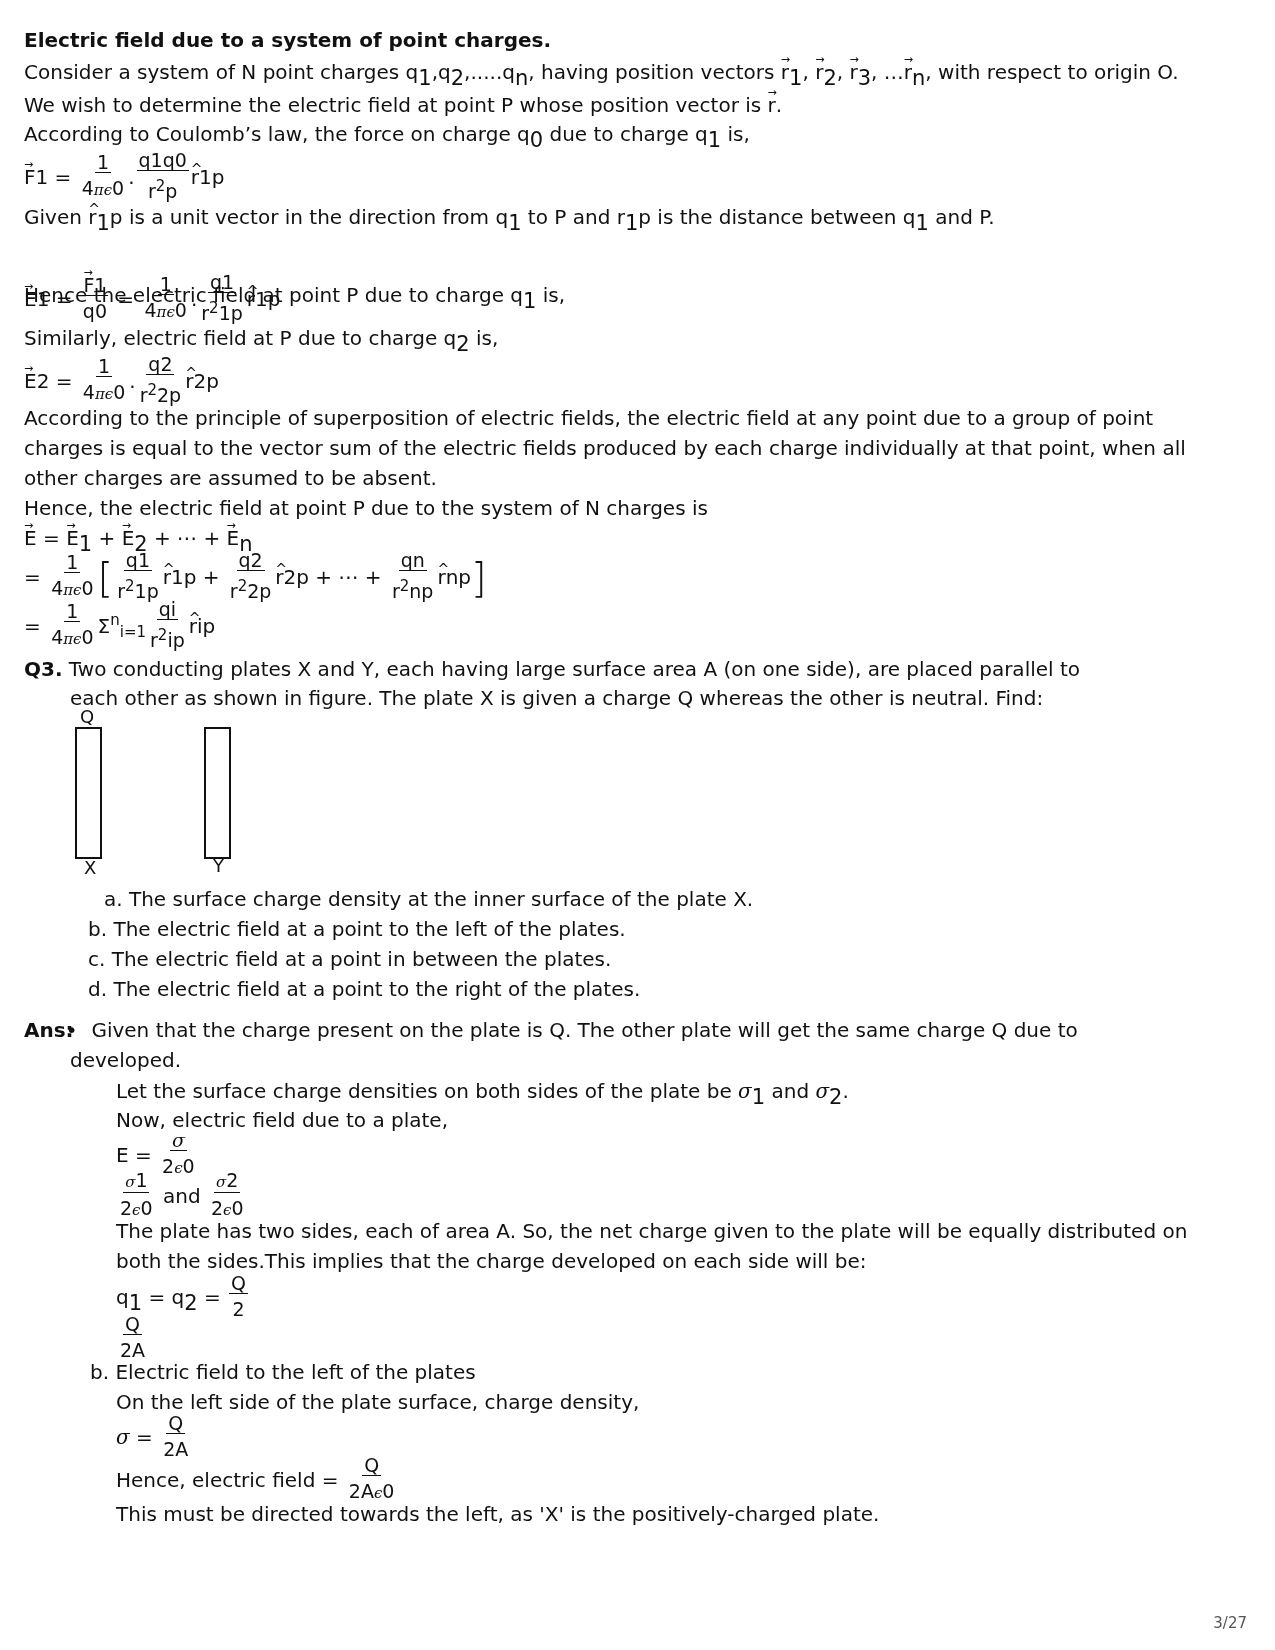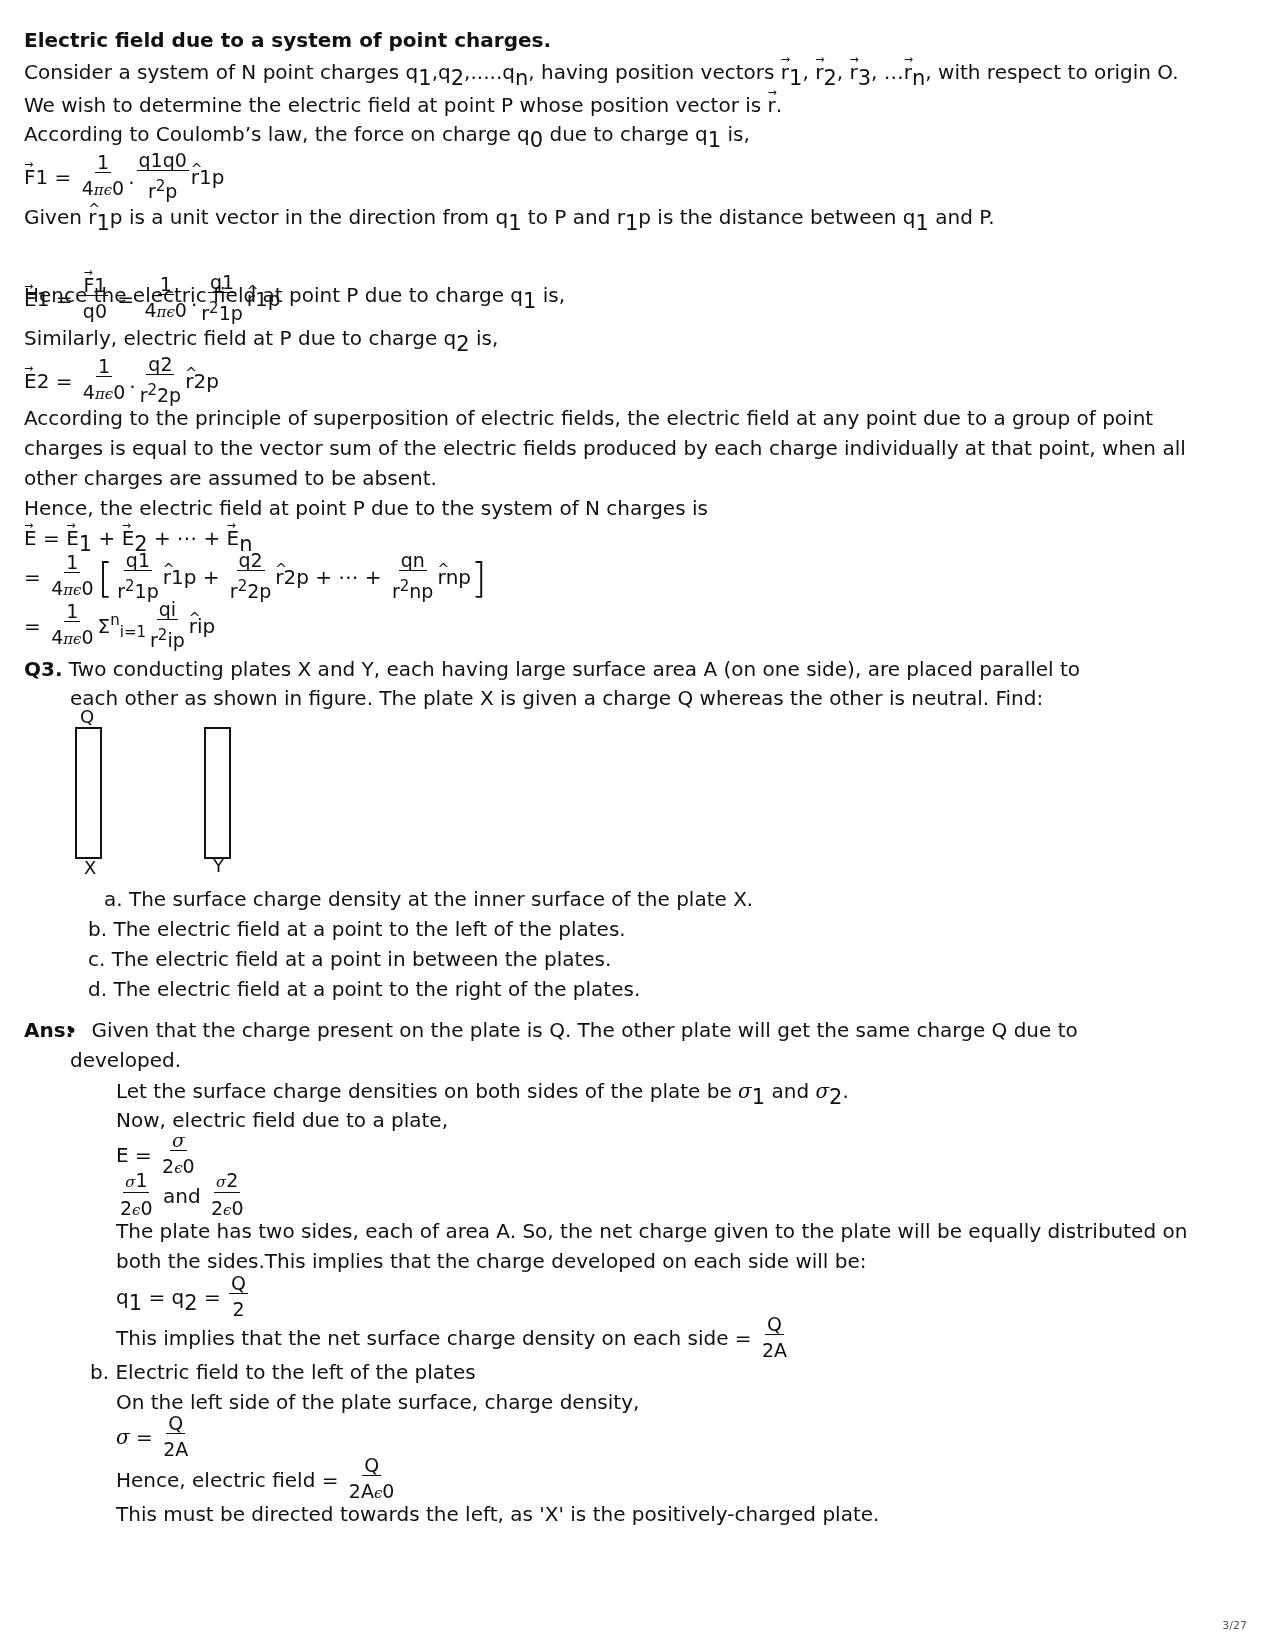--- a/index.html
+++ b/index.html
@@ -13,21 +13,21 @@
   .vec { position: relative; display: inline-block; }
   .vec::before { content: "\2192"; position: absolute; top: -12px; left: 0; font-size: 11px; }
   .hat { position: relative; display: inline-block; }
   .hat::before { content: "^"; position: absolute; top: -8px; left: 0; font-size: 14px; }
   .it { font-family: "DejaVu Serif", serif; font-style: italic; }
   .small { font-size: 15px; }
   .bold { font-weight: bold; }
   .bracket { font-size: 40px; line-height: 40px; vertical-align: middle; font-weight: 200; }
   .plate { position: absolute; border: 2px solid #111; background: #fff; }
   .plabel { position: absolute; font-size: 18px; }
-  .pagenum { position: absolute; right: 28px; bottom: 18px; font-size: 11px; color: #555; }
+  .pagenum { position: absolute; right: 28px; bottom: 18px; font-size: 15px; color: #555; }
 </style>
 </head>
 <body>
 
 <div class="line" style="left:24px; top:28px;font-weight:bold;">Electric field due to a system of point charges.</div>
 
 <div class="line" style="left:24px; top:60px;">
   <span>Consider a system of N point charges q</span><sub>1</sub><span>,q</span><sub>2</sub><span>,.....q</span><sub>n</sub><span>, having position vectors </span><span class="vec">r</span><sub>1</sub>, <span class="vec">r</span><sub>2</sub>, <span class="vec">r</span><sub>3</sub>, …<span class="vec">r</span><sub>n</sub><span>, with respect to origin O.</span>
 </div>
 
@@ -169,21 +169,21 @@
 <div class="line" style="left:116px; top:1249px;">both the sides.This implies that the charge developed on each side will be:</div>
 
 <div class="line" style="left:116px; top:1273px; line-height:48px;">
   q<sub>1</sub> = q<sub>2</sub> = <span class="frac">
       <span class="num">Q</span>
       <span class="den">2</span>
     </span>
 </div>
 
 <div class="line" style="left:116px; top:1314px; line-height:48px;">
-  <span>This implies that the net surface charge density on each side = </span><span class="frac">
+  <span class="frac">
       <span class="num">Q</span>
       <span class="den">2A</span>
     </span>
 </div>
 
 <div class="line" style="left:90px; top:1360px;">b. Electric field to the left of the plates</div>
 <div class="line" style="left:116px; top:1390px;">On the left side of the plate surface, charge density,</div>
 
 <div class="line" style="left:116px; top:1413px; line-height:48px;">
   <span class="it">σ</span><span> = </span><span class="frac">

